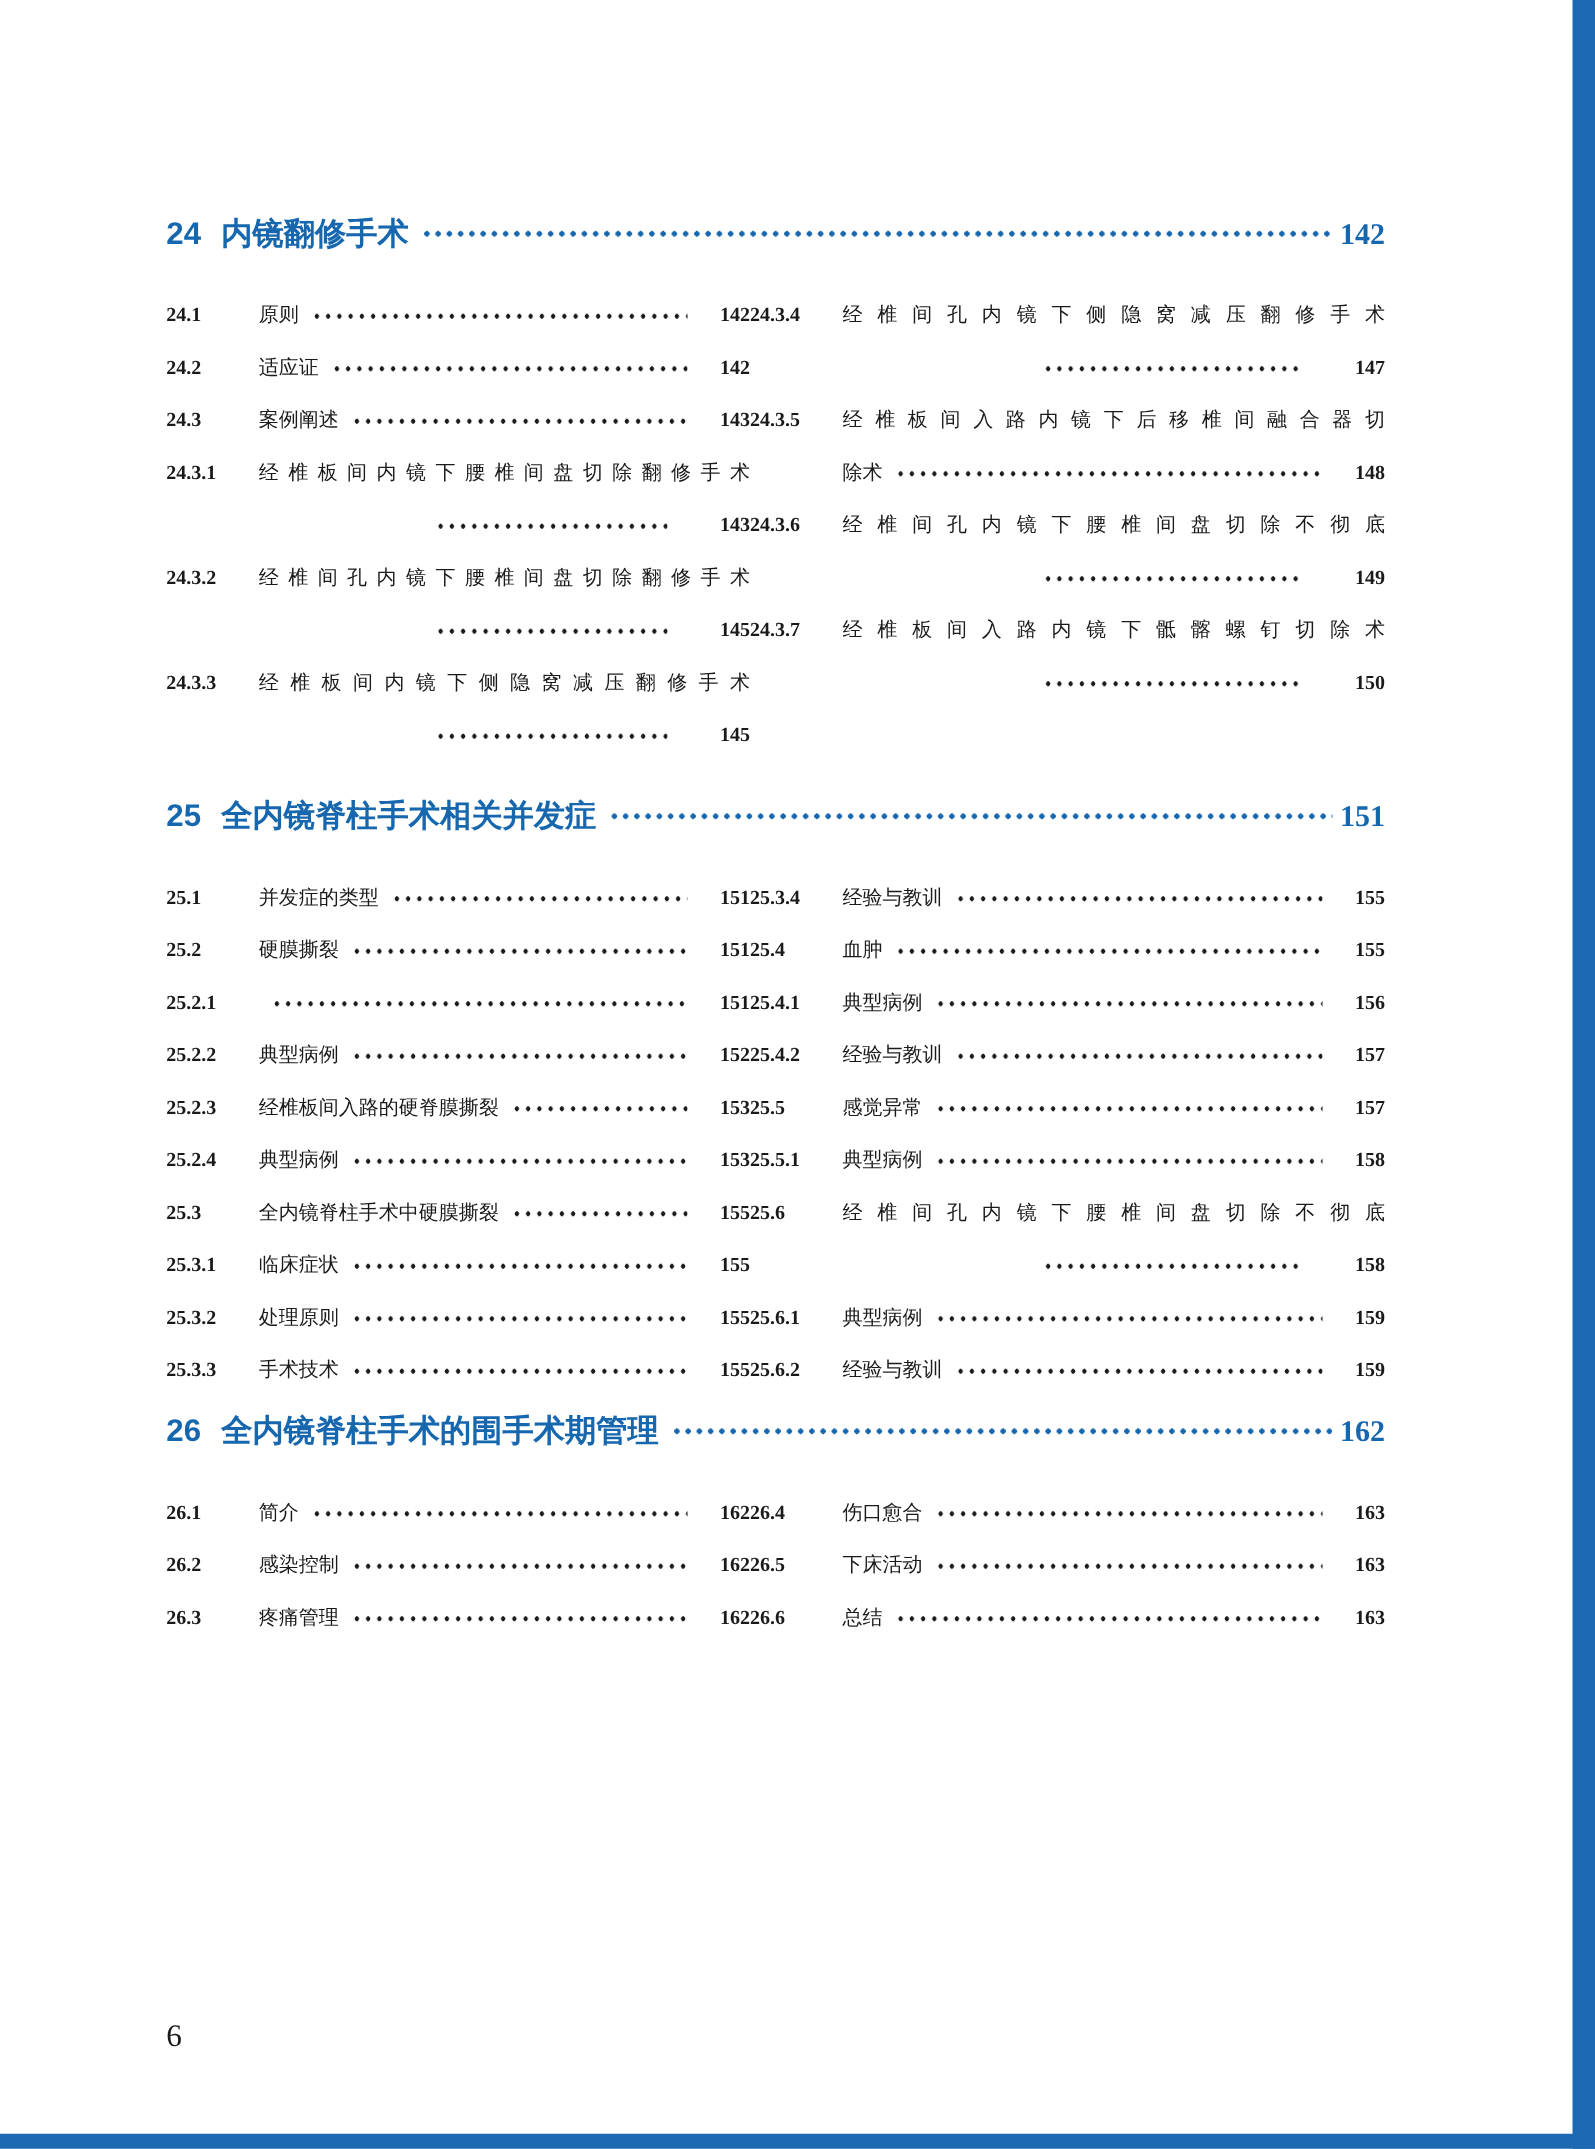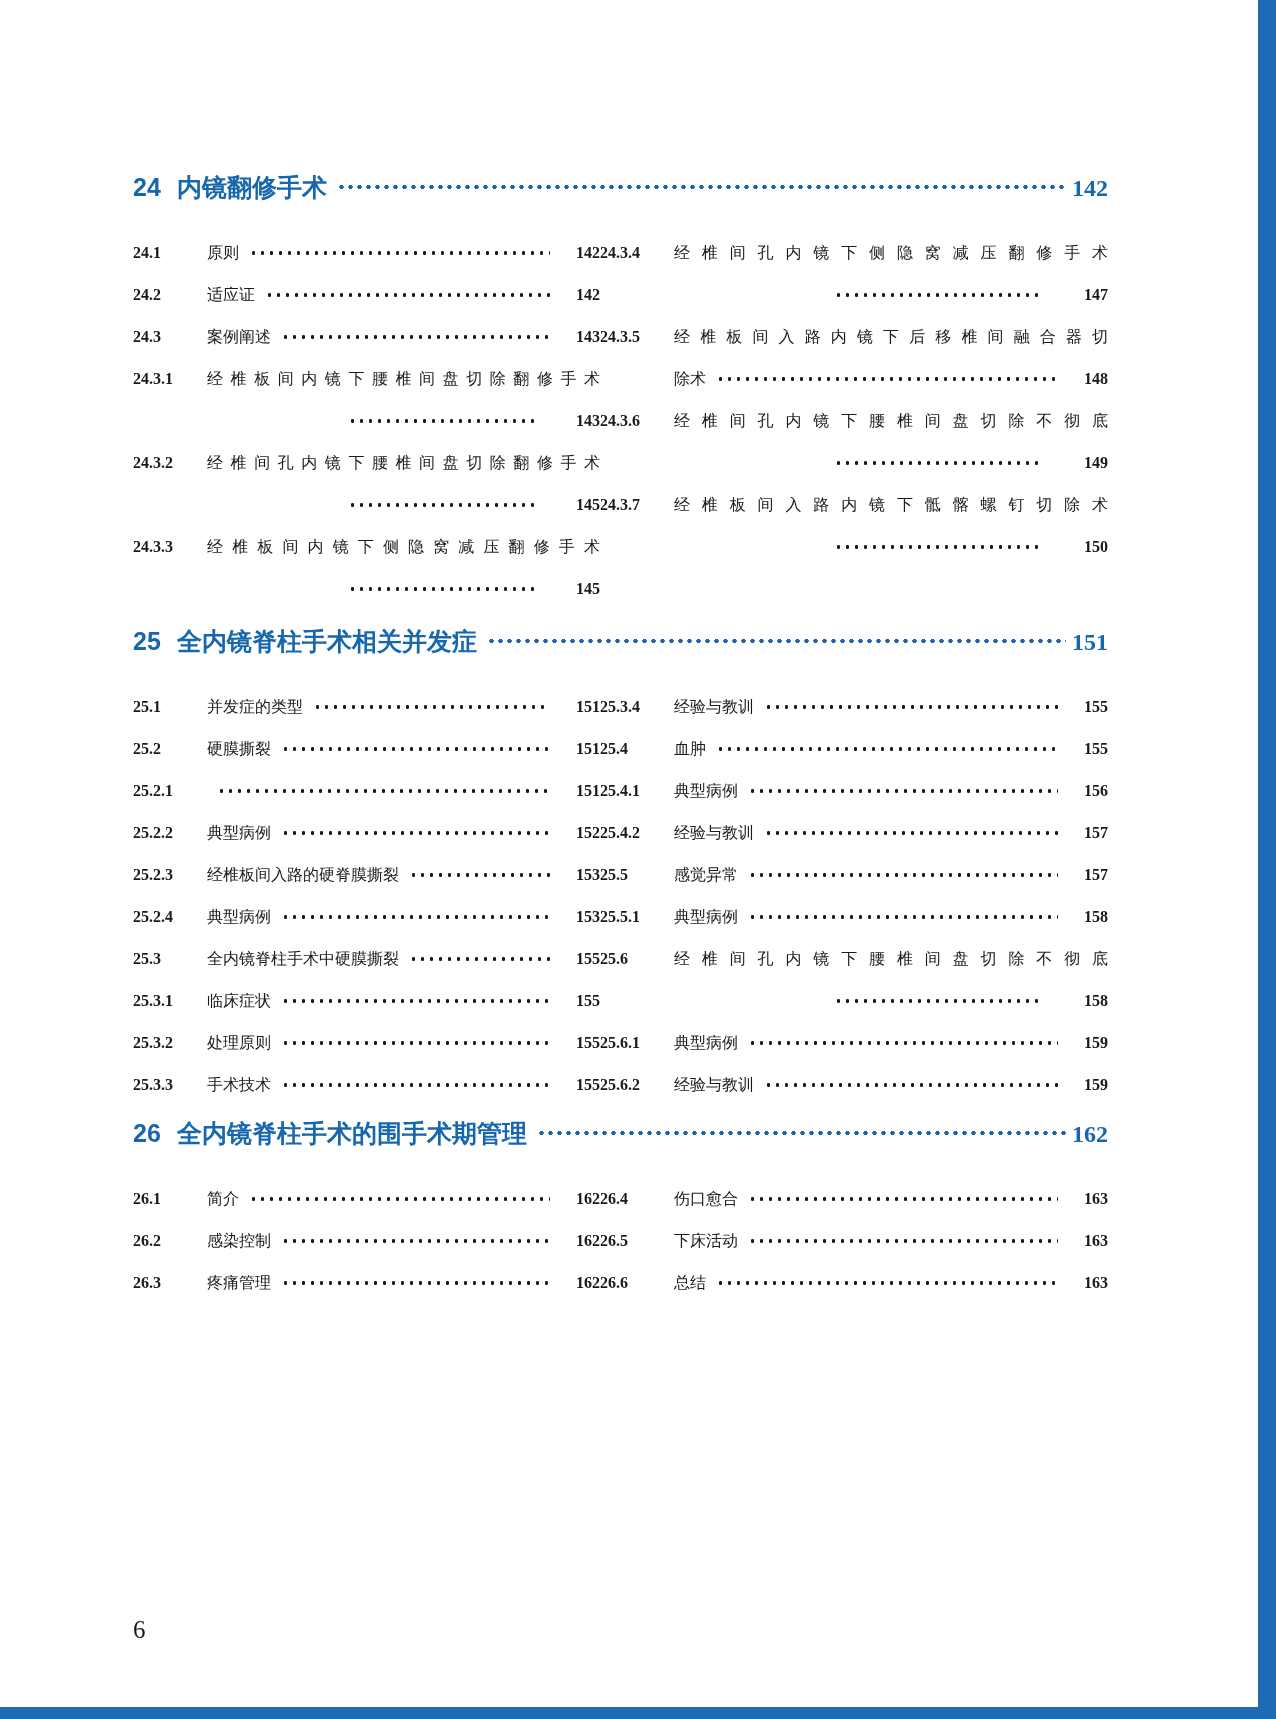--- a/index.html
+++ b/index.html
@@ -47,21 +47,21 @@
 
   .row{display:flex;align-items:baseline;height:42px;line-height:42px;font-size:16px;}
   .lbl{flex:0 0 auto;min-width:60px;margin-right:14px;white-space:nowrap;font-weight:700;}
   .ttl{white-space:nowrap;}
   .ttl.fill{flex:1 1 auto;white-space:nowrap;overflow:hidden;text-align:justify;text-align-last:justify;}
   .lv3{font-weight:400;}
   .pg{flex:0 0 auto;min-width:42px;text-align:right;font-weight:700;}
   .cont{padding-left:44%;gap:16px;}
 
   .chapter{margin:0;}
-  .chapter:nth-child(2){margin-top:14px;}
+  .chapter:nth-child(2){margin-top:26px;}
   .chapter:nth-child(3){margin-top:10px;}
 
   .folio{position:absolute;left:133px;top:1616px;font-size:25px;color:var(--ink);}
 </style>
 </head>
 <body>
 
 <div class="bar-right"></div>
 <div class="bar-bottom"></div>
 

